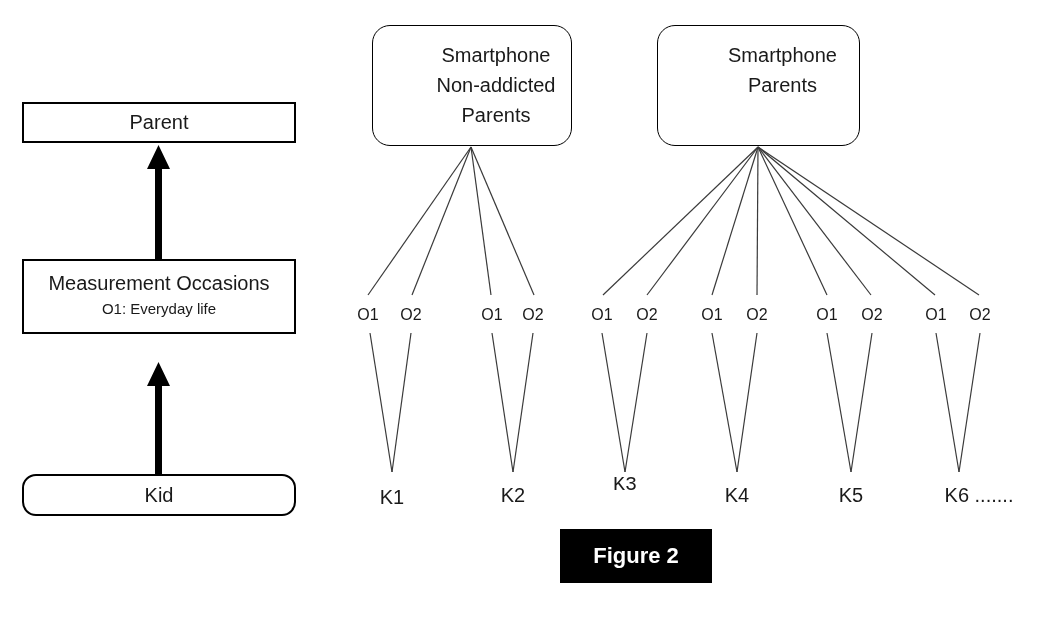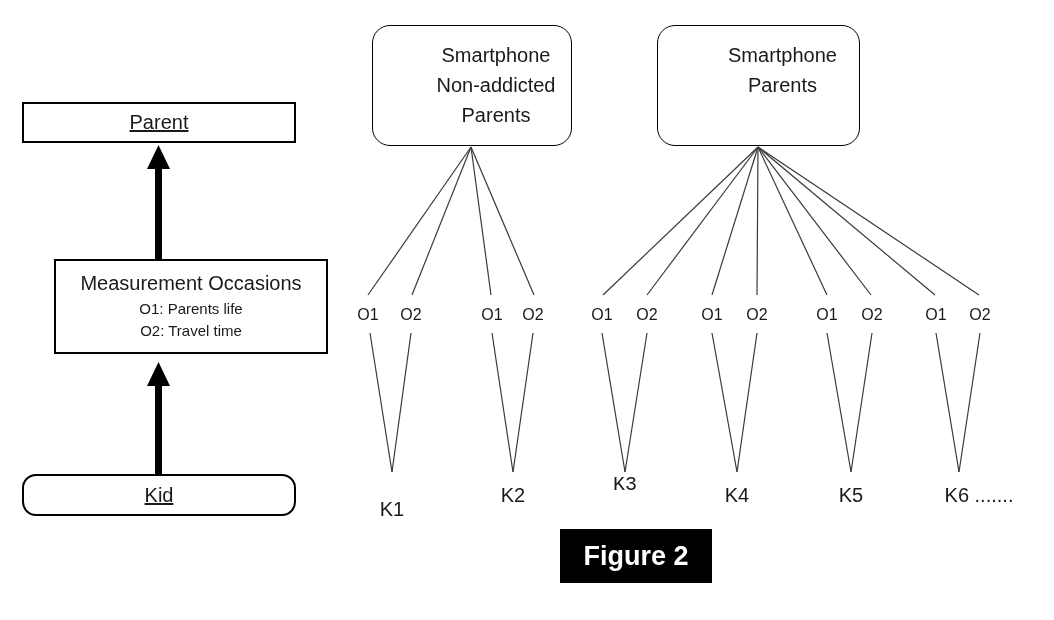--- a/index.html
+++ b/index.html
@@ -22,21 +22,20 @@
   .connector-layer{
     position:absolute;left:0;top:0;width:1054px;height:620px;
   }
   .connector-layer line{stroke:var(--line);stroke-width:1.2;}
   .connector-layer polygon{fill:var(--border);}
   .rect-box{
     position:absolute;
     border:2px solid var(--border);
     background:var(--bg);
     display:flex;align-items:center;justify-content:center;
-    text-decoration:underline;
   }
   .rect-box .box-label{font-size:20px;}
   .measure-box{
     position:absolute;
     border:2px solid var(--border);
     background:var(--bg);
     text-align:center;
     padding-top:7px;
   }
   .measure-title{font-size:20px;line-height:30px;}
@@ -66,21 +65,21 @@
     white-space:nowrap;
   }
   .caption-box{
     position:absolute;
     left:560px;top:529px;width:152px;height:54px;
     background:var(--caption-bg);
     display:flex;align-items:center;justify-content:center;
   }
   .caption-box span{
     color:var(--caption-text);
-    font-size:27px;font-weight:bold;
+    font-size:22px;font-weight:bold;
   }
 </style>
 </head>
 <body>
 
 <div class="canvas">
 
   <svg class="connector-layer" viewBox="0 0 1054 620" xmlns="http://www.w3.org/2000/svg">
     <g>
       <line x1="471" y1="147" x2="368" y2="295"></line>
@@ -113,24 +112,23 @@
       <line x1="980" y1="333" x2="959" y2="472"></line>
     </g>
     <polygon points="155,474 155,386 147,386 158.5,362 170,386 162,386 162,474"></polygon>
     <polygon points="155,259 155,169 147,169 158.5,145 170,169 162,169 162,259"></polygon>
   </svg>
 
   <div class="rect-box" style="left:22px;top:102px;width:274px;height:41px;">
     <span class="box-label">Parent</span>
   </div>
 
-  <div class="measure-box" style="left:22px;top:259px;width:274px;height:95px;margin-left:32px;">
+  <div class="measure-box" style="left:22px;top:259px;width:274px;height:75px;">
     <div class="measure-title">Measurement Occasions</div>
-    <div class="measure-sub">O1: Parents life</div>
-    <div class="measure-sub">O2: Travel time</div>
+    <div class="measure-sub">O1: Everyday life</div>
   </div>
 
   <div class="rect-box" style="left:22px;top:474px;width:274px;height:42px;border-radius:14px;">
     <span class="box-label">Kid</span>
   </div>
 
   <div class="round-box" style="left:372px;top:25px;width:200px;height:121px;">
     <div>Smartphone</div>
     <div class="bold-line">Non-addicted</div>
     <div>Parents</div>
@@ -147,21 +145,21 @@
   <span class="occ-label" style="left:533px;top:302px;">O2</span>
   <span class="occ-label" style="left:602px;top:302px;">O1</span>
   <span class="occ-label" style="left:647px;top:302px;">O2</span>
   <span class="occ-label" style="left:712px;top:302px;">O1</span>
   <span class="occ-label" style="left:757px;top:302px;">O2</span>
   <span class="occ-label" style="left:827px;top:302px;">O1</span>
   <span class="occ-label" style="left:872px;top:302px;">O2</span>
   <span class="occ-label" style="left:936px;top:302px;">O1</span>
   <span class="occ-label" style="left:980px;top:302px;">O2</span>
 
-  <span class="kid-label" style="left:392px;top:496px;text-align:center;">K1</span>
+  <span class="kid-label" style="left:392px;top:484px;text-align:center;">K1</span>
   <span class="kid-label" style="left:513px;top:482px;">K2</span>
   <span class="kid-label" style="left:625px;top:472px;font-family:Liberation Mono, monospace;">K3</span>
   <span class="kid-label" style="left:737px;top:482px;">K4</span>
   <span class="kid-label" style="left:851px;top:482px;">K5</span>
   <span class="kid-label" style="left:979px;top:482px;">K6 .......</span>
 
   <div class="caption-box">
     <span>Figure 2</span>
   </div>
 

